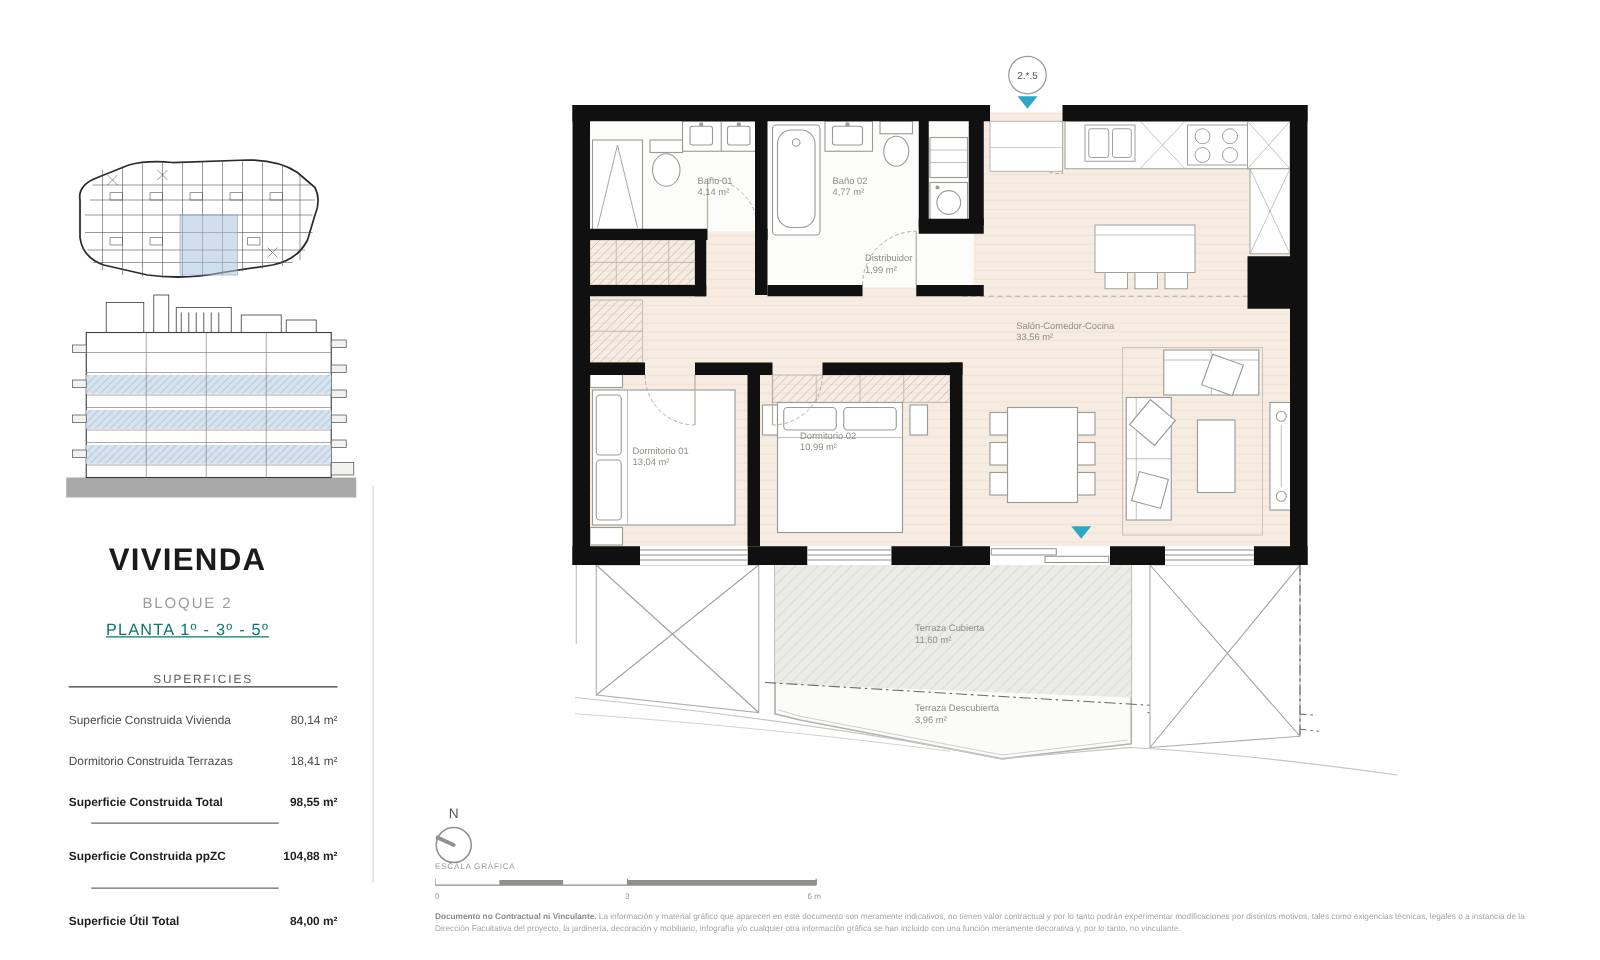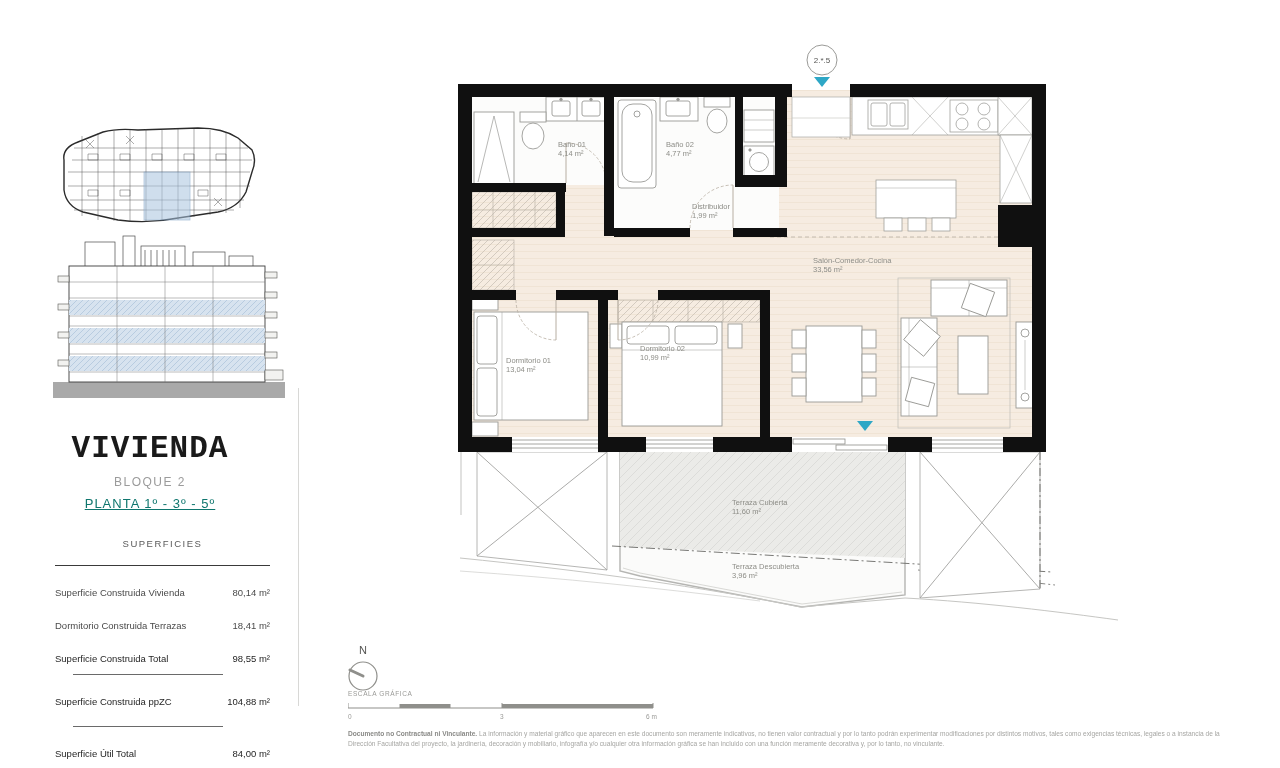--- a/index.html
+++ b/index.html
@@ -2,30 +2,30 @@
 <html><head>
 <meta charset="utf-8">
 <style>
   html,body{margin:0;padding:0;background:#ffffff;}
   .page{position:relative;width:1280px;height:768px;background:#ffffff;overflow:hidden;
         font-family:"Liberation Sans", sans-serif;color:#1c1c1c;}
   .abs{position:absolute;}
 
   
   .titleblock{left:0;top:432px;width:300px;text-align:center;}
-  .t-main{font-size:31px;font-weight:bold;letter-spacing:1px;line-height:33px;color:#1a1a1a;font-family:Liberation Mono, monospace;}
+  .t-main{font-size:25px;font-weight:bold;letter-spacing:1px;line-height:33px;color:#1a1a1a;}
   .t-sub{font-size:26px;font-weight:bold;letter-spacing:.5px;line-height:30px;color:#1a1a1a;}
   .t-block{font-size:12px;color:#9b9b9b;letter-spacing:1.5px;margin-top:7px;line-height:21px;}
   .t-floor{font-size:13px;color:#0f766e;letter-spacing:1px;line-height:21px;text-decoration:underline;}
 
   .surf{left:55px;top:538px;width:215px;}
   .surf-h{font-size:9.5px;letter-spacing:1.5px;color:#5a5a5a;text-align:center;
-          padding-bottom:16px;border-bottom:1px solid #3a3a3a;margin-bottom:6px;}
+          padding-bottom:0;border-bottom:1px solid #3a3a3a;margin-bottom:6px;}
   .srow{display:flex;justify-content:space-between;font-size:9.5px;color:#4a4a4a;line-height:13px;margin-top:20px;}
-  .srow.b{font-weight:normal;color:#1f1f1f;}
+  .srow.b{font-weight:bold;color:#1f1f1f;}
   .rule-mid{border-top:1px solid #6a6a6a;width:150px;margin:9px 0 9px 18px;}
   .vdivider{left:298px;top:388px;width:1px;height:318px;background:#d8d8d6;}
 
   
   .escala{left:348px;top:690px;font-size:6.5px;color:#9a9a97;letter-spacing:.6px;}
   .disclaimer{left:348px;top:729px;width:893px;font-size:6.6px;line-height:9.6px;color:#a6a6a3;}
   .disclaimer b{color:#8a8a87;}
   svg text{font-family:"Liberation Sans", sans-serif;}
 </style>
 </head>

